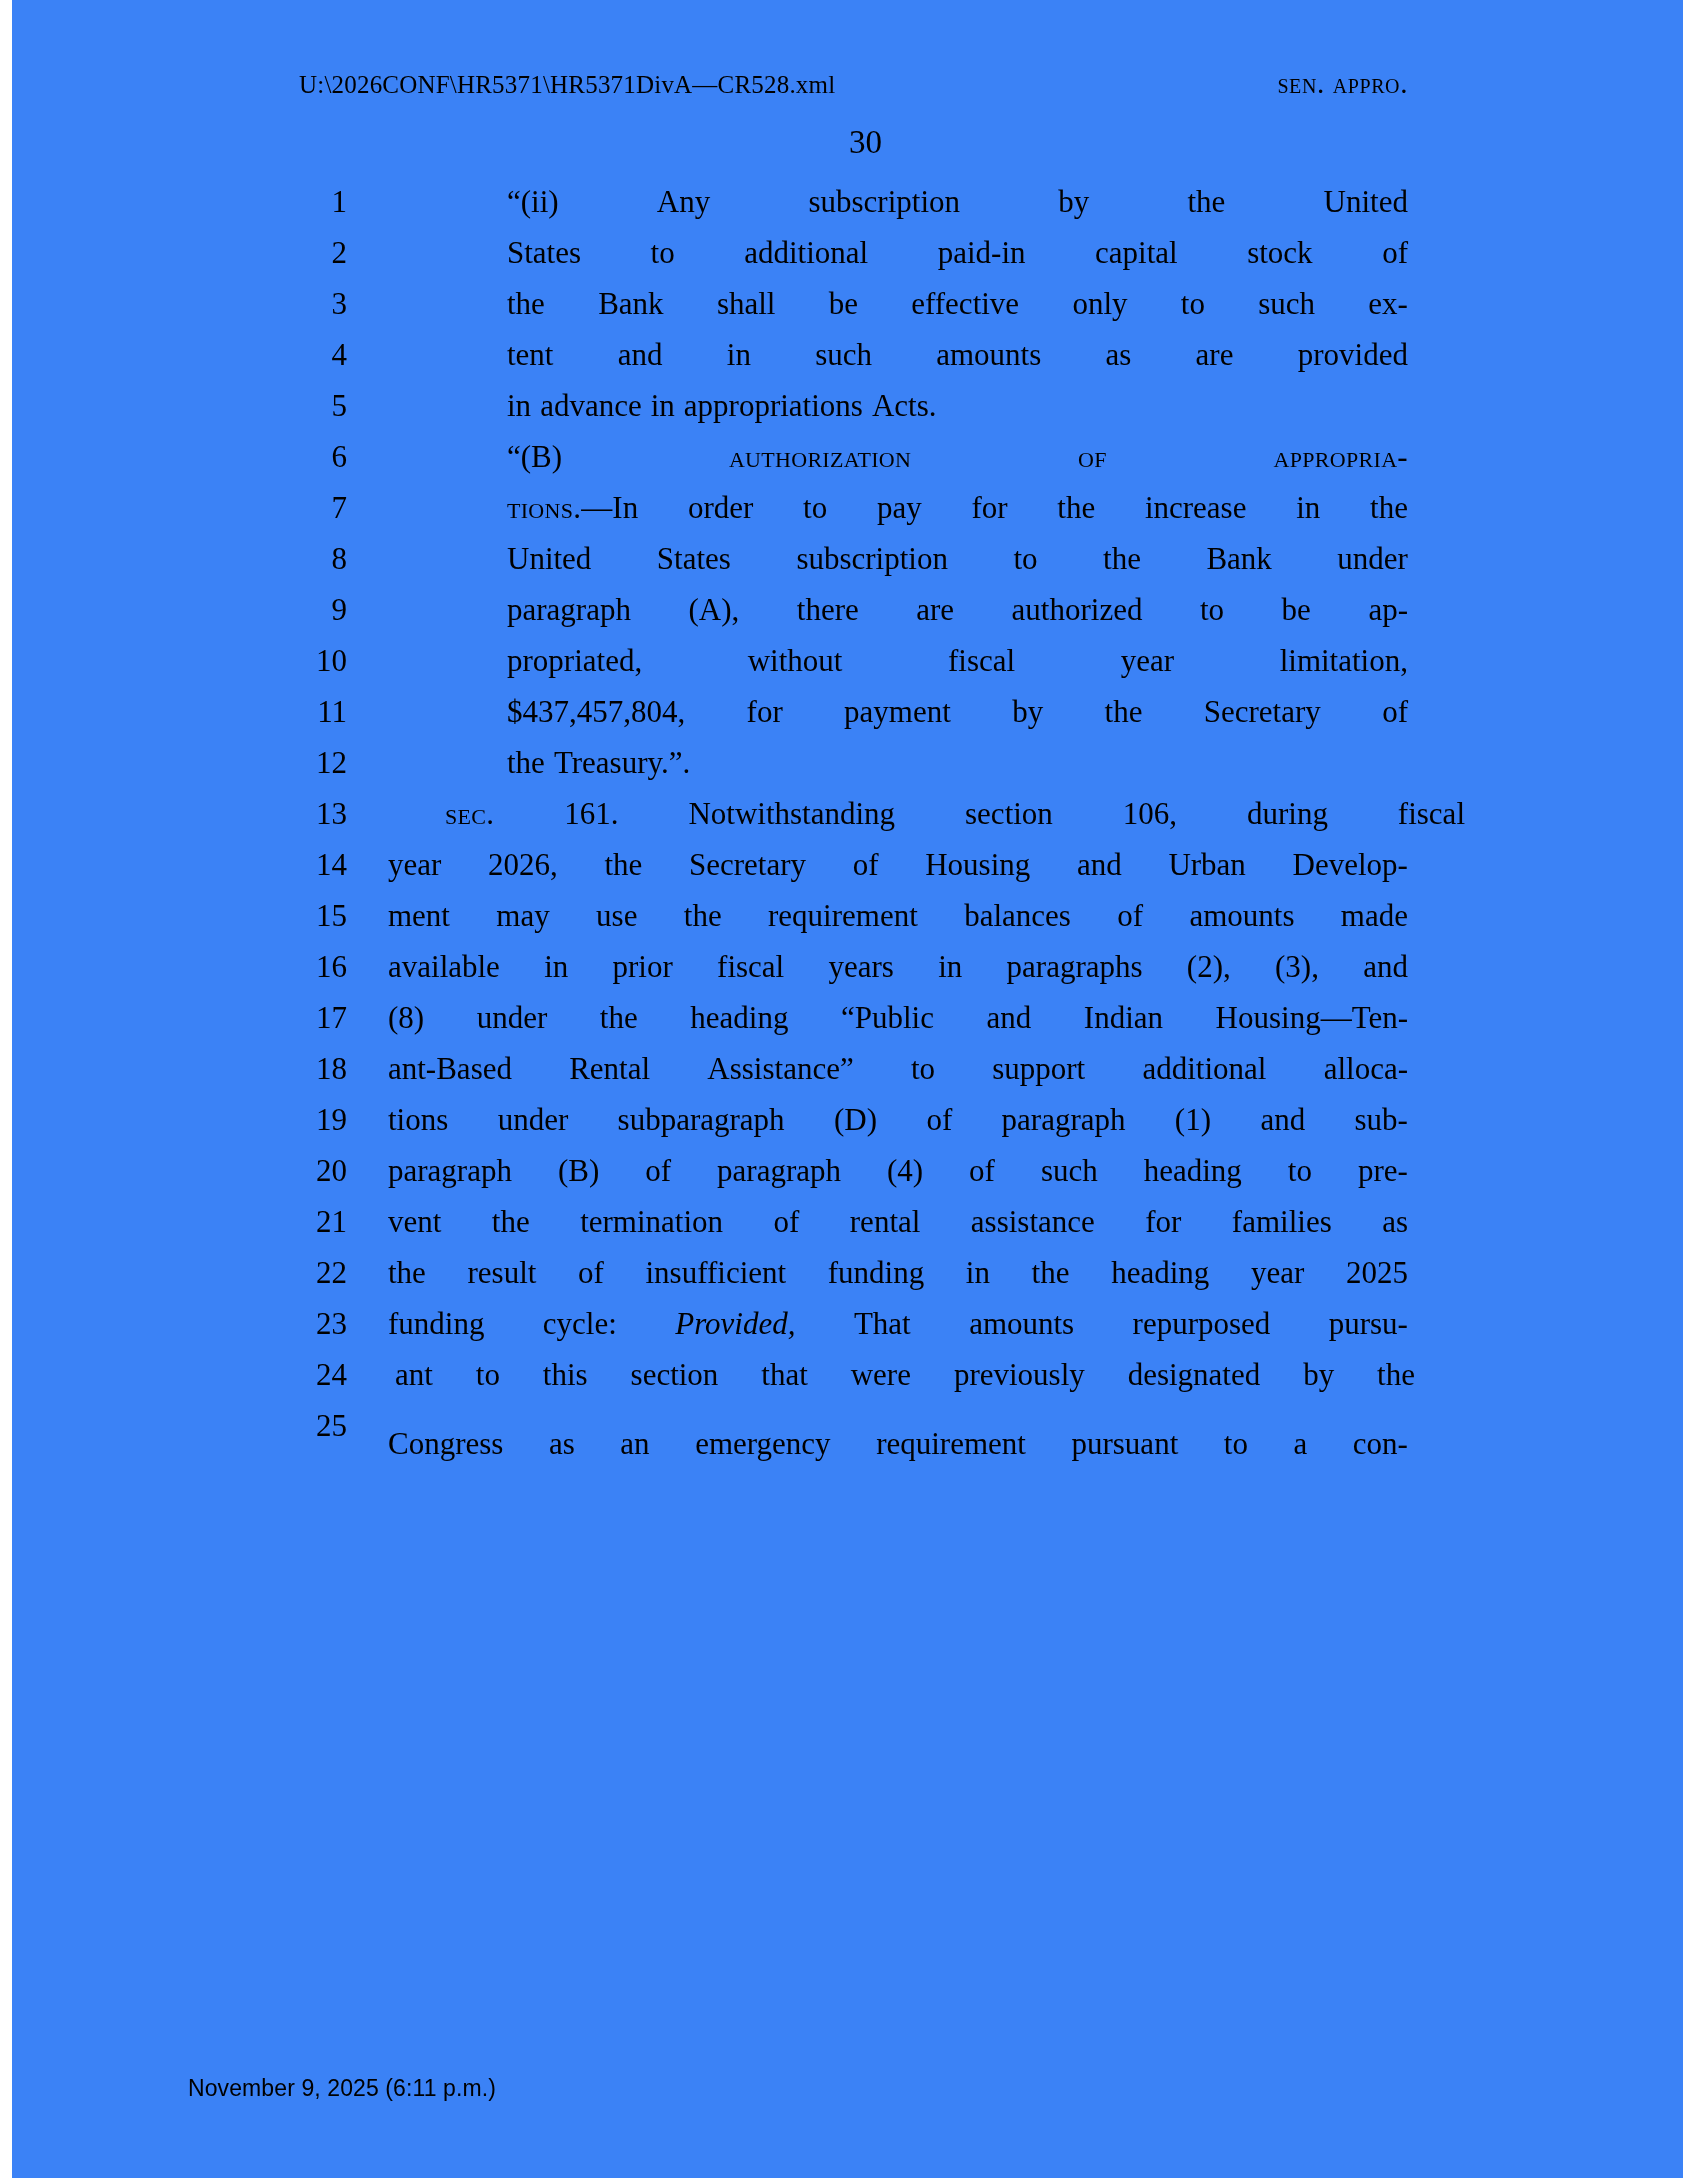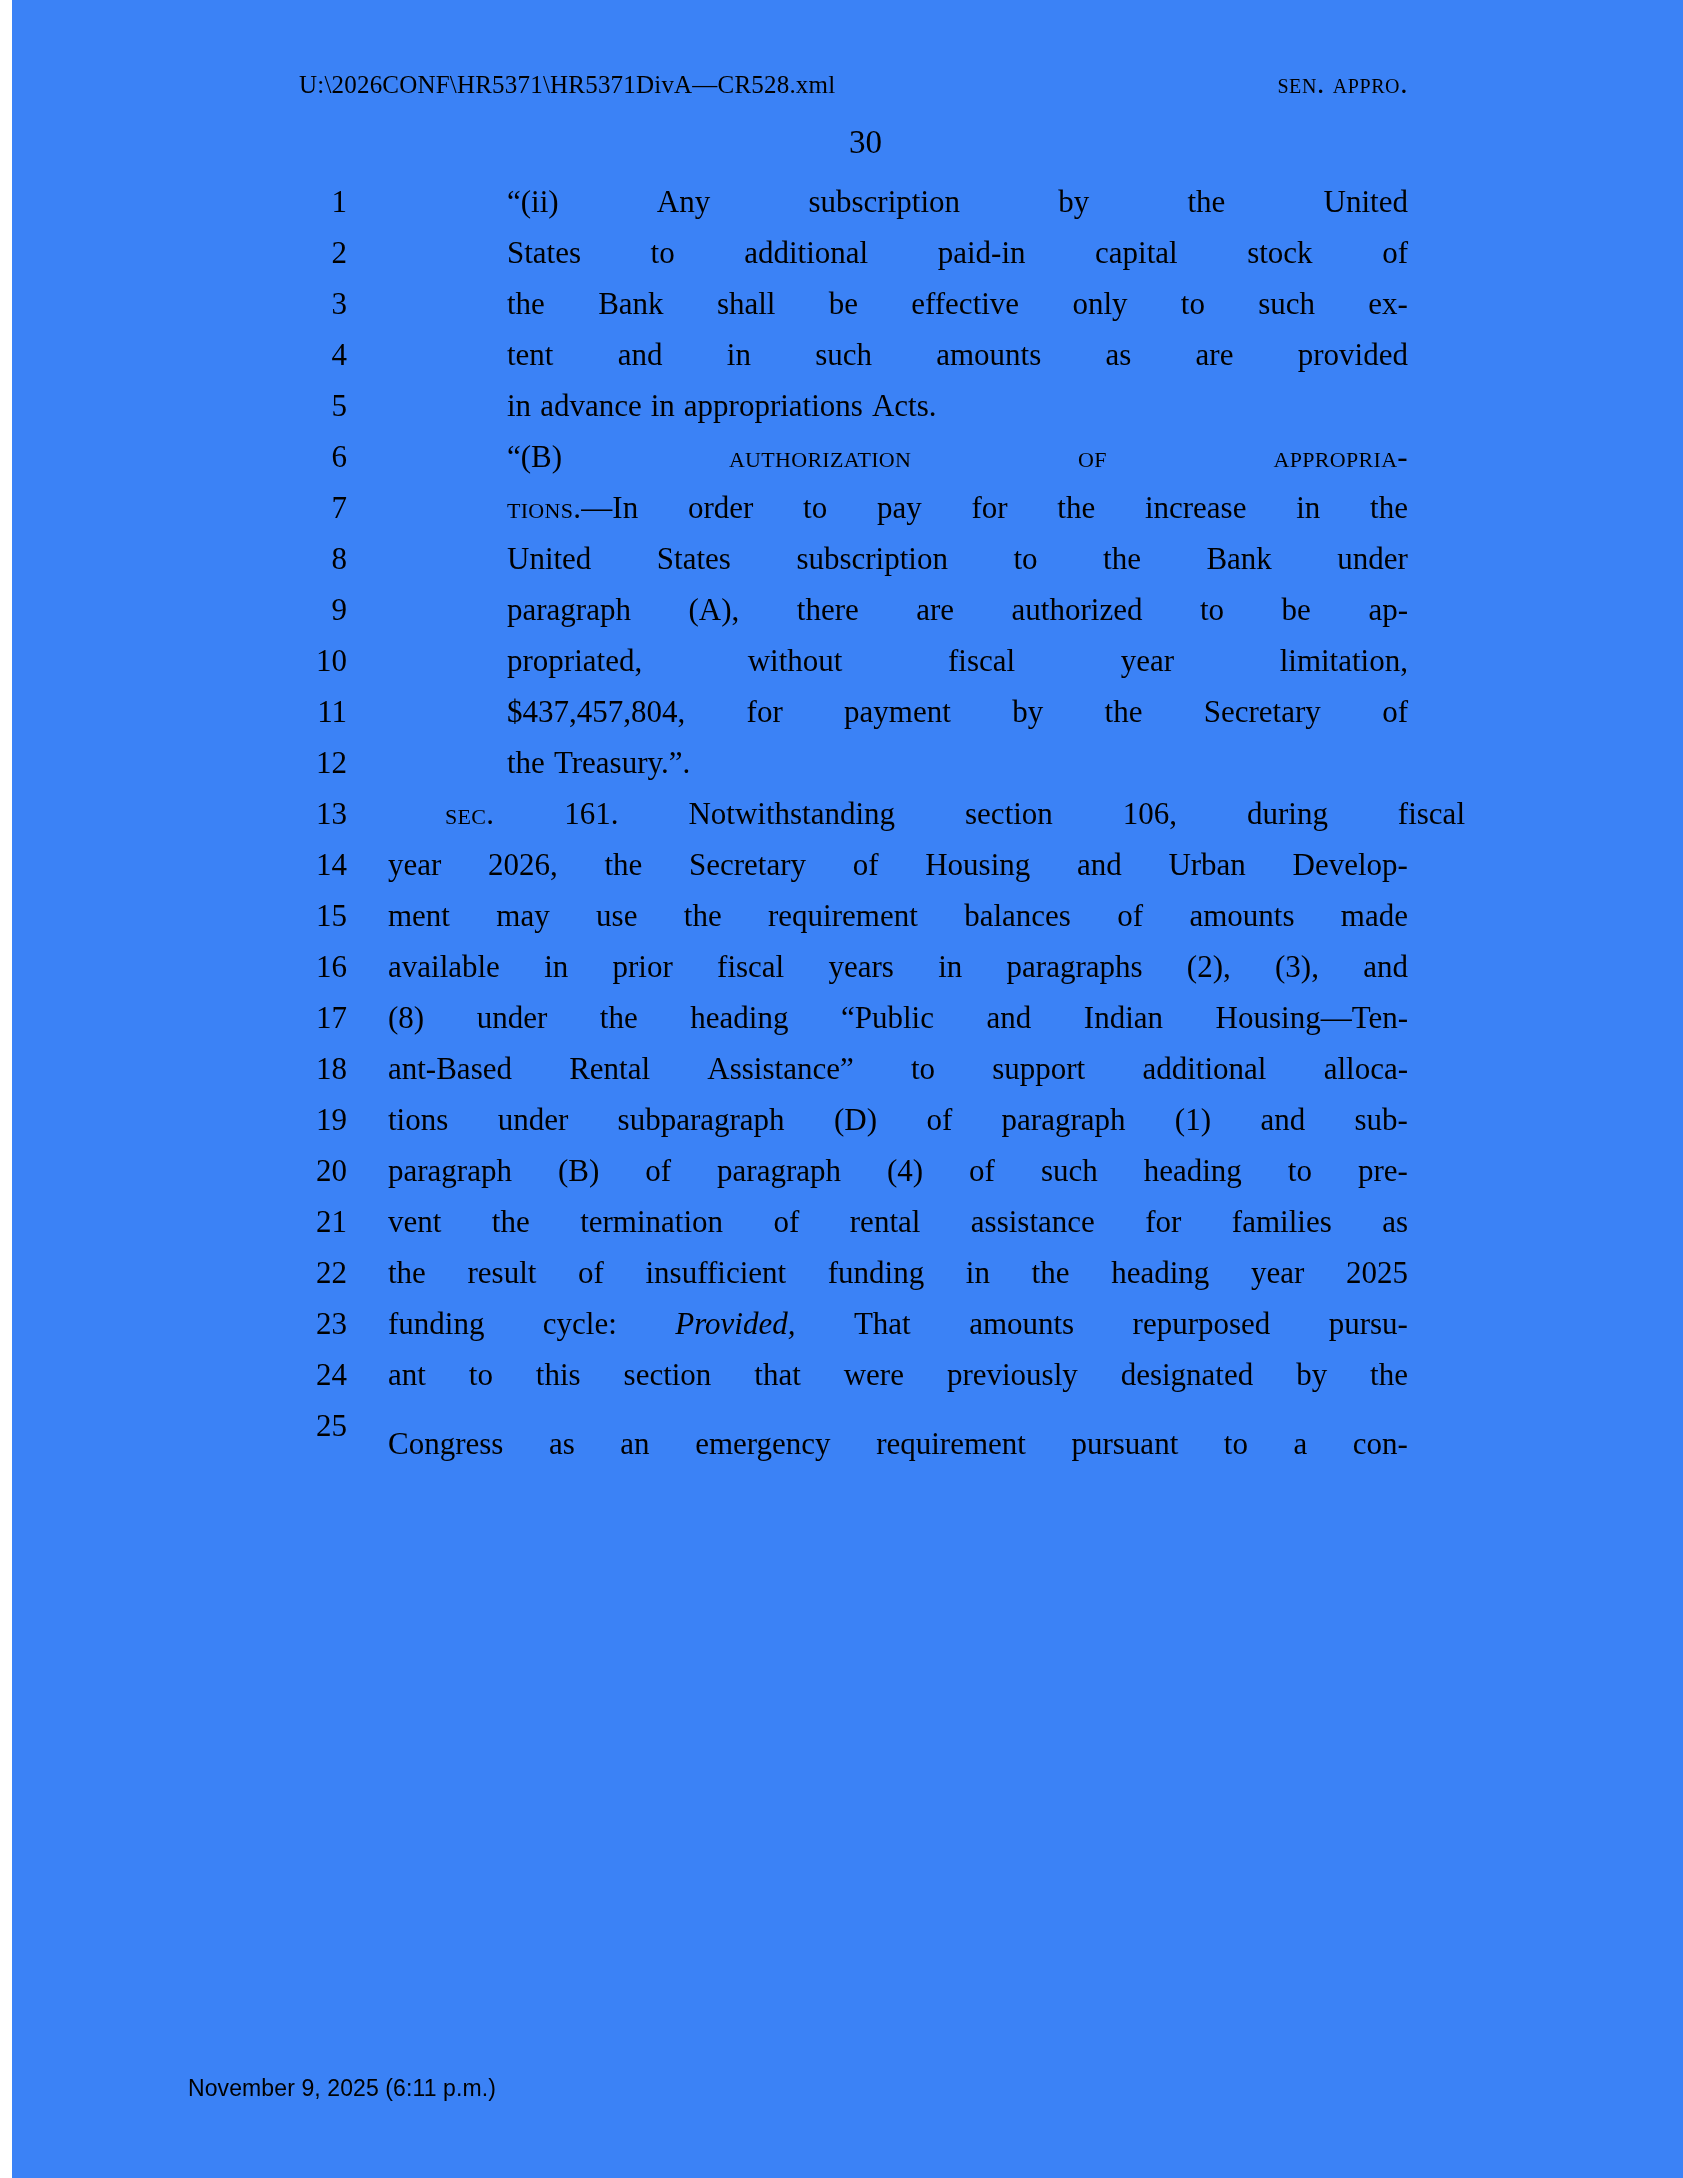--- a/index.html
+++ b/index.html
@@ -482,21 +482,21 @@
             <span class="word it">Provided,</span>
             <span class="word">That</span>
             <span class="word">amounts</span>
             <span class="word">repurposed</span>
             <span class="word">pursu-</span>
           </span>
         </span>
       </div>
       <div class="line">
         <span class="lineno">24</span>
-        <span class="linetext flush" style="width: 1020px;">
+        <span class="linetext flush" style="width: 1020px; margin-left: 7px;">
           <span class="just">
             <span class="word">ant</span>
             <span class="word">to</span>
             <span class="word">this</span>
             <span class="word">section</span>
             <span class="word">that</span>
             <span class="word">were</span>
             <span class="word">previously</span>
             <span class="word">designated</span>
             <span class="word">by</span>

